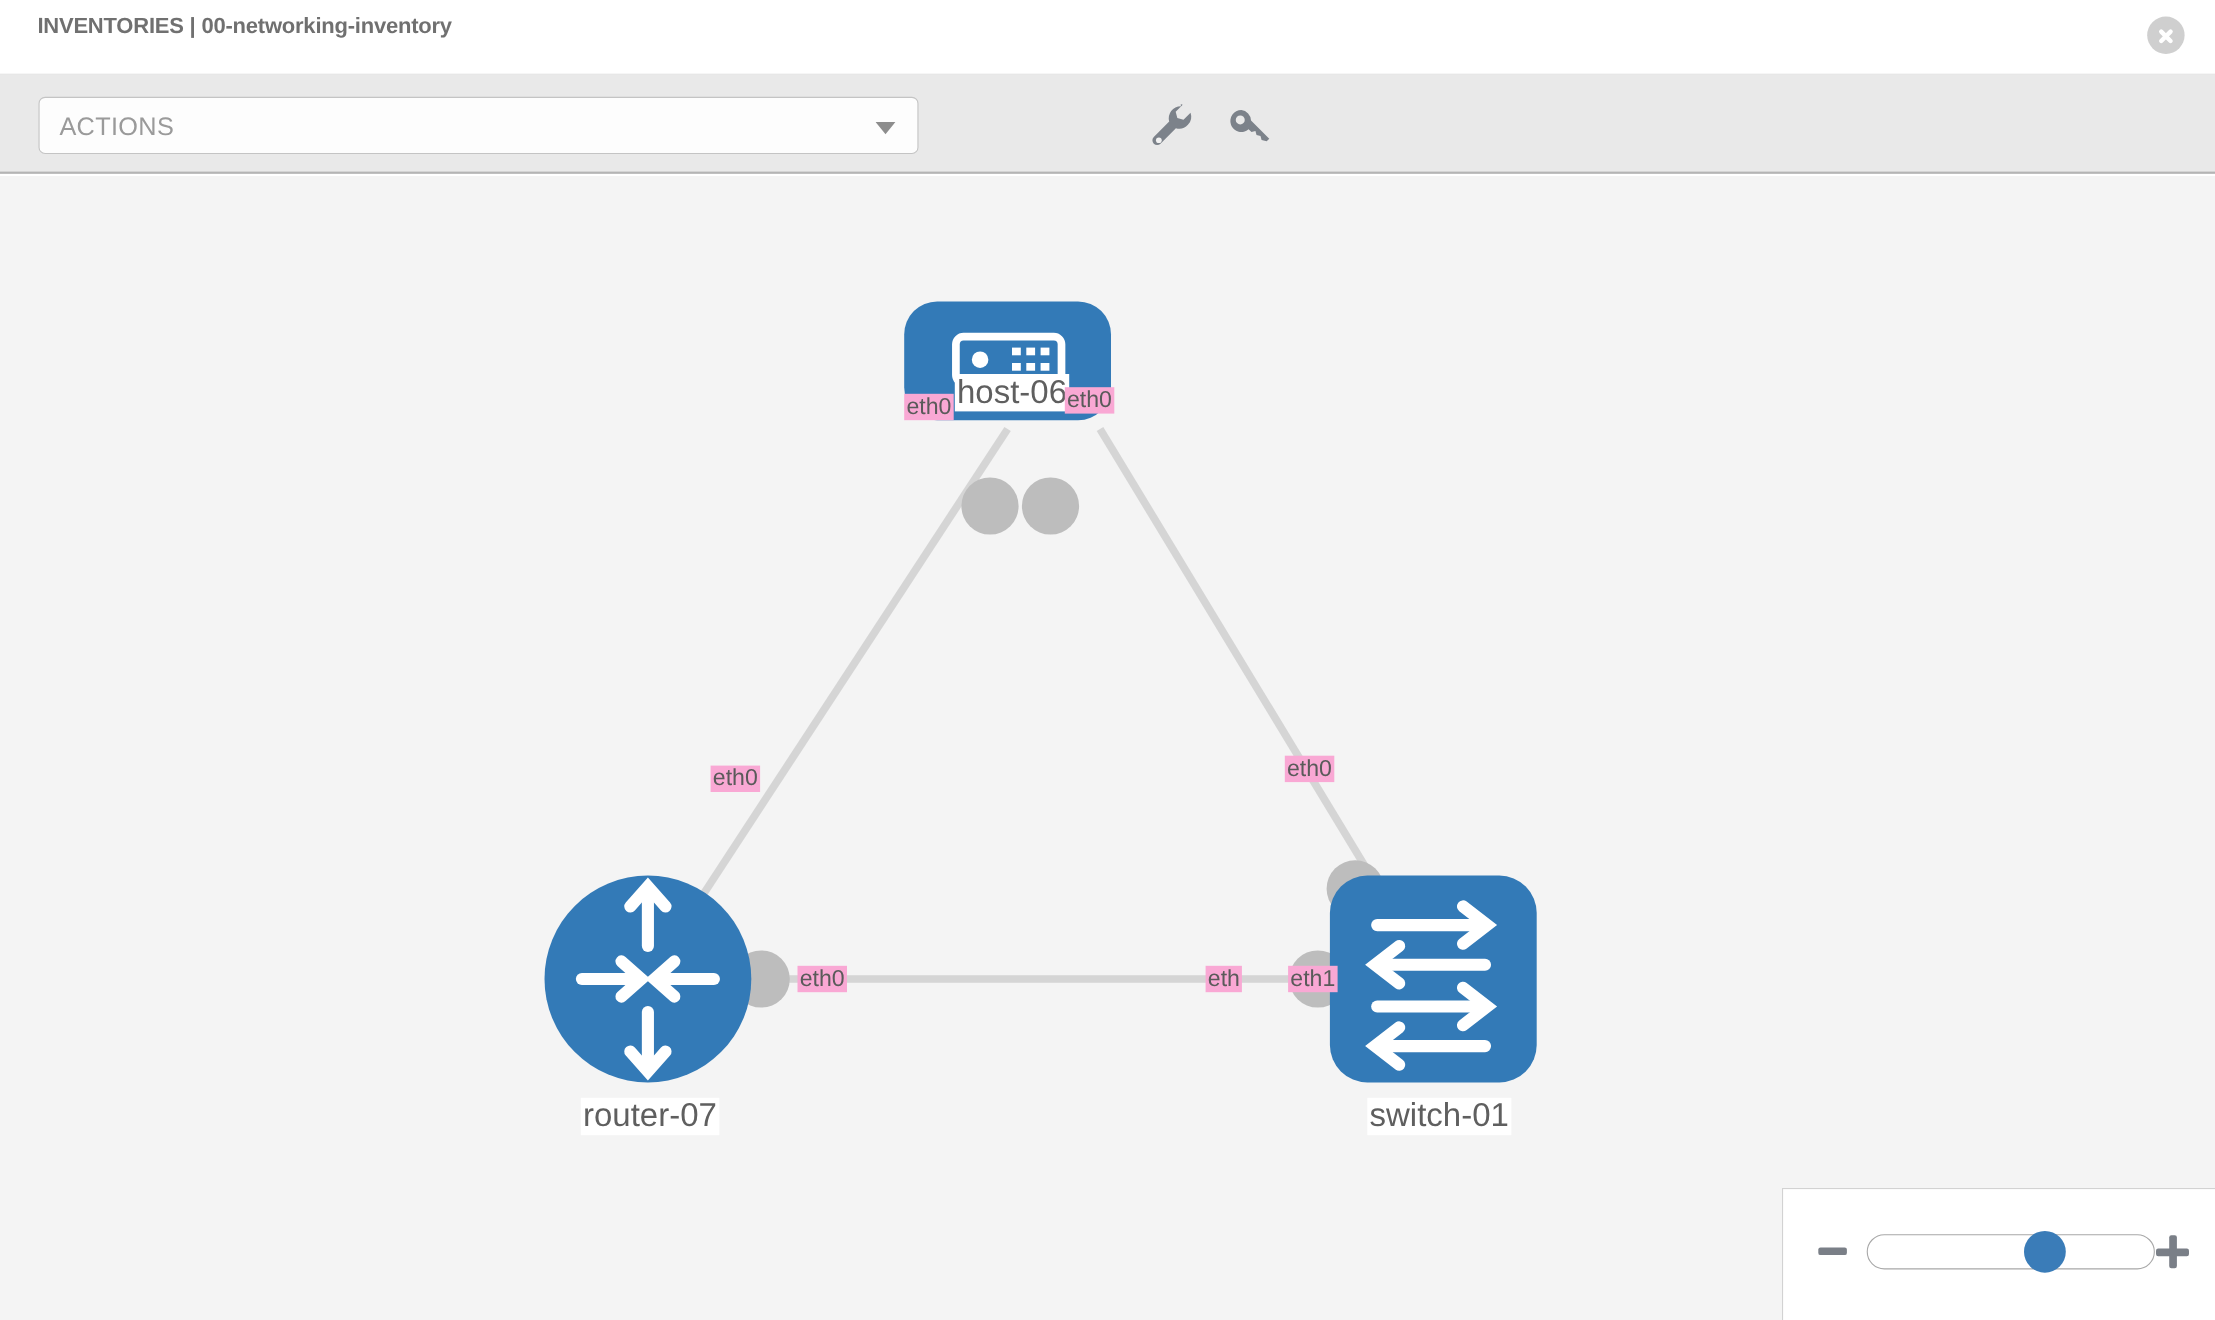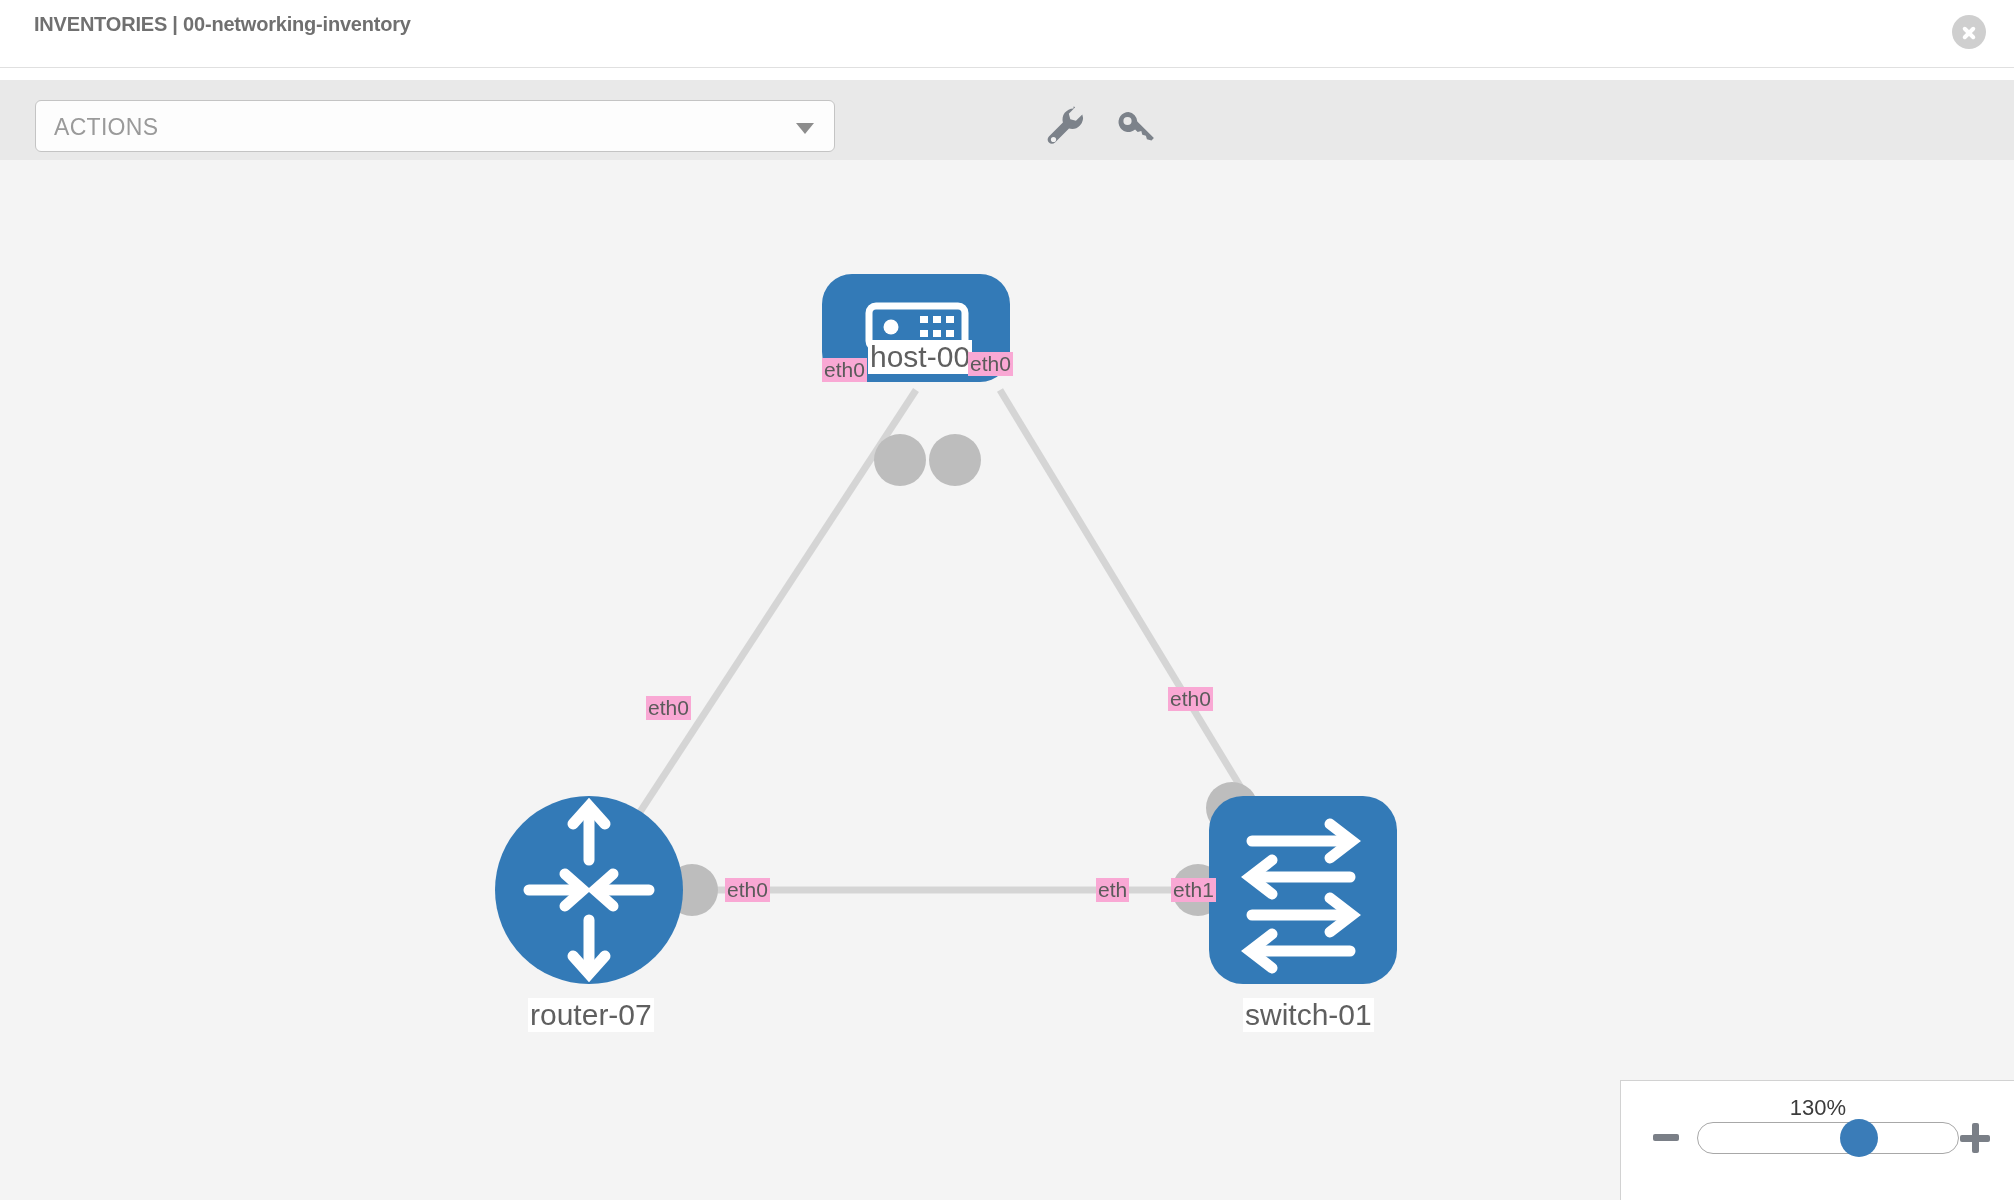--- a/index.html
+++ b/index.html
@@ -48,21 +48,20 @@
   .close-btn::before { transform: rotate(45deg); }
   .close-btn::after  { transform: rotate(-45deg); }
 
   
   .toolbar {
     position: absolute;
     left: 0; top: 68px;
     width: 2014px; height: 90px;
     background: #e9e9e9;
     border-bottom: 2px solid #b4b4b4;
-    margin-top: 12px;
   }
   .actions-select {
     position: absolute;
     left: 35px; top: 20px;
     width: 800px; height: 52px;
     background: #fdfdfd;
     border: 1px solid #c4c4c4;
     border-radius: 6px;
   }
   .actions-select .sel-label {
@@ -282,34 +281,33 @@
         <path d="M1254 717 L1350 717"></path>
         <path d="M1272 700 L1250 717 L1272 734"></path>
         <path d="M1252 755 L1348 755"></path>
         <path d="M1330 738 L1352 755 L1330 772"></path>
         <path d="M1254 791 L1350 791"></path>
         <path d="M1272 774 L1250 791 L1272 808"></path>
       </g>
     </g>
   </svg>
 
-  <div class="node-label" style="left:868px; top:180px;">host-00</div>
+  <div class="node-label" style="left:868px; top:180px;">host-06</div>
   <div class="node-label" style="left:528px; top:838px;">router-07</div>
   <div class="node-label" style="left:1243px; top:838px;">switch-01</div>
 
   <div class="edge-label" style="left:822px; top:198px;">eth0</div>
   <div class="edge-label" style="left:968px; top:192px;">eth0</div>
   <div class="edge-label" style="left:646px; top:536px;">eth0</div>
   <div class="edge-label" style="left:1168px; top:527px;">eth0</div>
   <div class="edge-label" style="left:725px; top:718px;">eth0</div>
   <div class="edge-label" style="left:1096px; top:718px;">eth</div>
   <div class="edge-label" style="left:1171px; top:718px;">eth1</div>
 
 </div>
 
 <div class="zoom-panel">
-  <div class="zoom-value">130%</div>
   <div class="zoom-minus"></div>
   <div class="zoom-track">
     <div class="zoom-thumb" id="zoom-thumb" style="left: 62%;"></div>
   </div>
   <div class="zoom-plus"></div>
 </div>
 
 </body></html>

